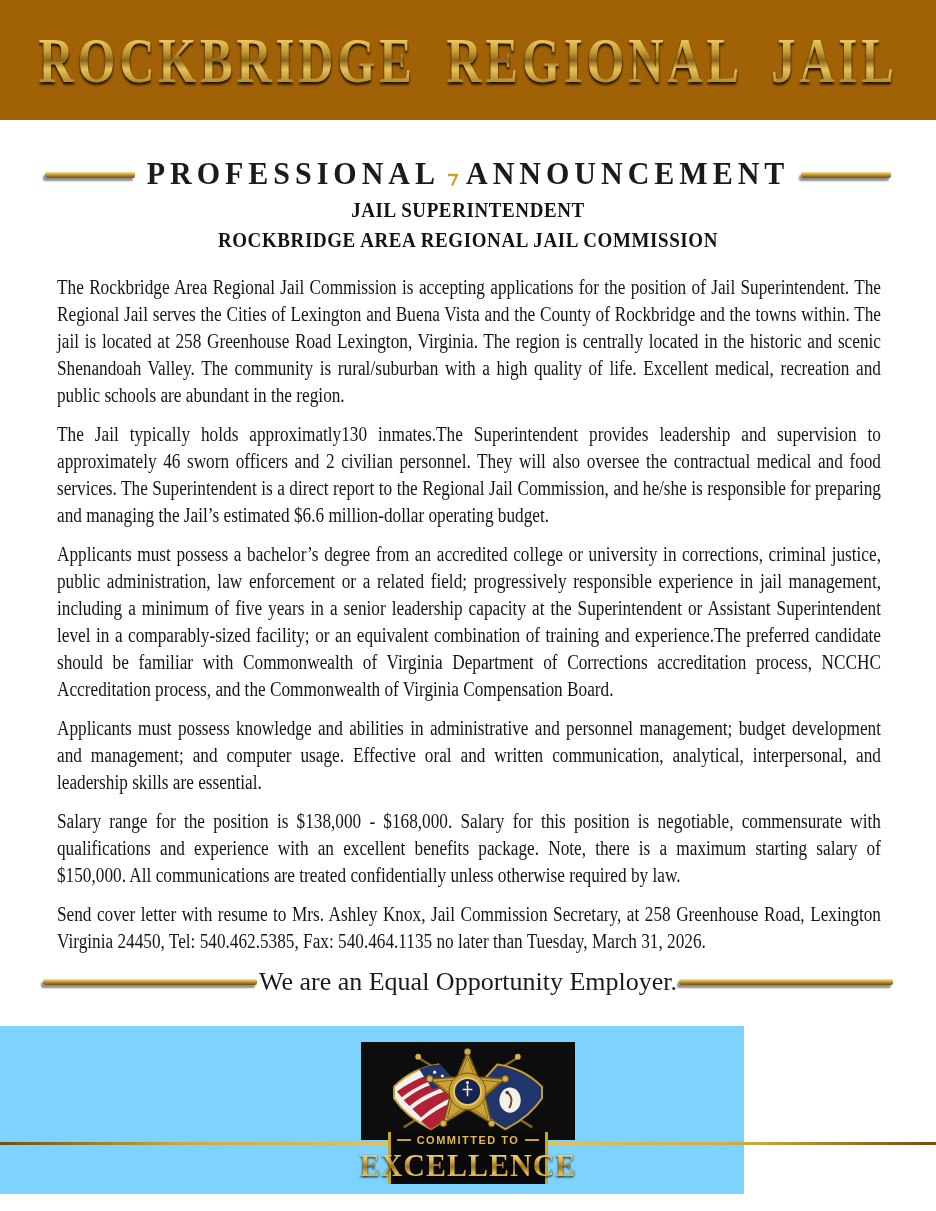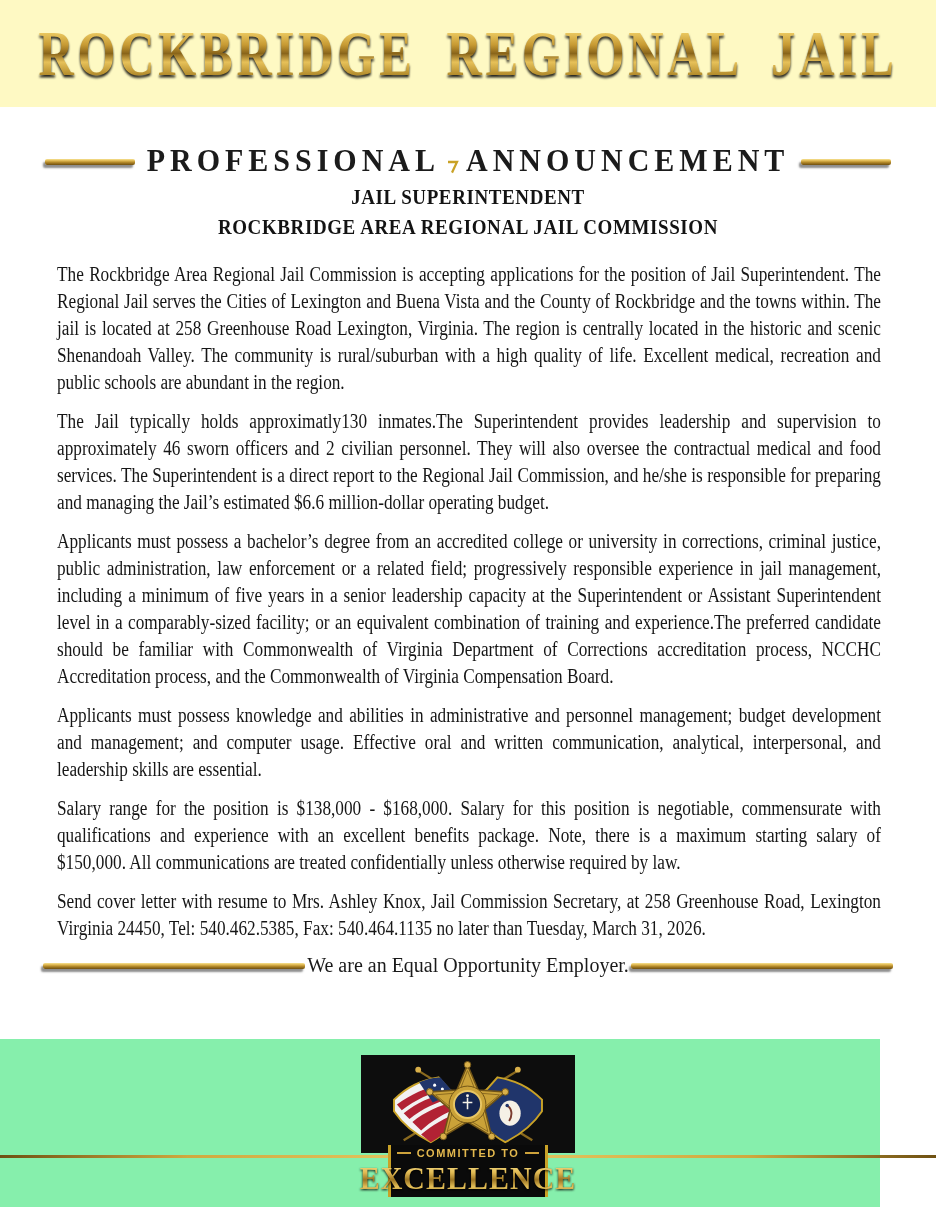--- a/index.html
+++ b/index.html
@@ -9,22 +9,22 @@
     width: 936px;
     height: 1211px;
     margin: 0 auto;
     background: #ffffff;
     overflow: hidden;
     font-family: "Liberation Serif", serif;
   }
 
   
   .masthead {
-    height: 107px;
-    background: #fef9c3;
+    height: 120px;
+    background: #a16207;
     display: flex;
     align-items: center;
     justify-content: center;
   }
   .masthead-title {
     font-family: "Liberation Serif", serif;
     font-weight: 700;
     font-size: 52px;
     letter-spacing: 4px;
     word-spacing: 16px;
@@ -96,33 +96,33 @@
   }
 
   
   .eoe-row {
     display: flex;
     align-items: center;
     padding: 0 43px;
     margin-top: 6px;
   }
   .eoe-text {
-    font-size: 20px;
+    font-size: 26px;
     color: #1a1a1a;
     white-space: nowrap;
     padding: 0 2px;
   }
 
   
   .footer {
     position: absolute;
-    left: 0; bottom: 4px;
-    width: 880px;
+    left: 0; bottom: 17px;
+    width: 744px;
     height: 168px;
-    background: #86efac;
+    background: #7dd3fc;
   }
   .badge-panel {
     position: absolute;
     left: 361px; top: 16px;
     width: 214px; height: 98px;
     background: #0d0d0d;
     display: flex;
     align-items: center;
     justify-content: center;
   }

